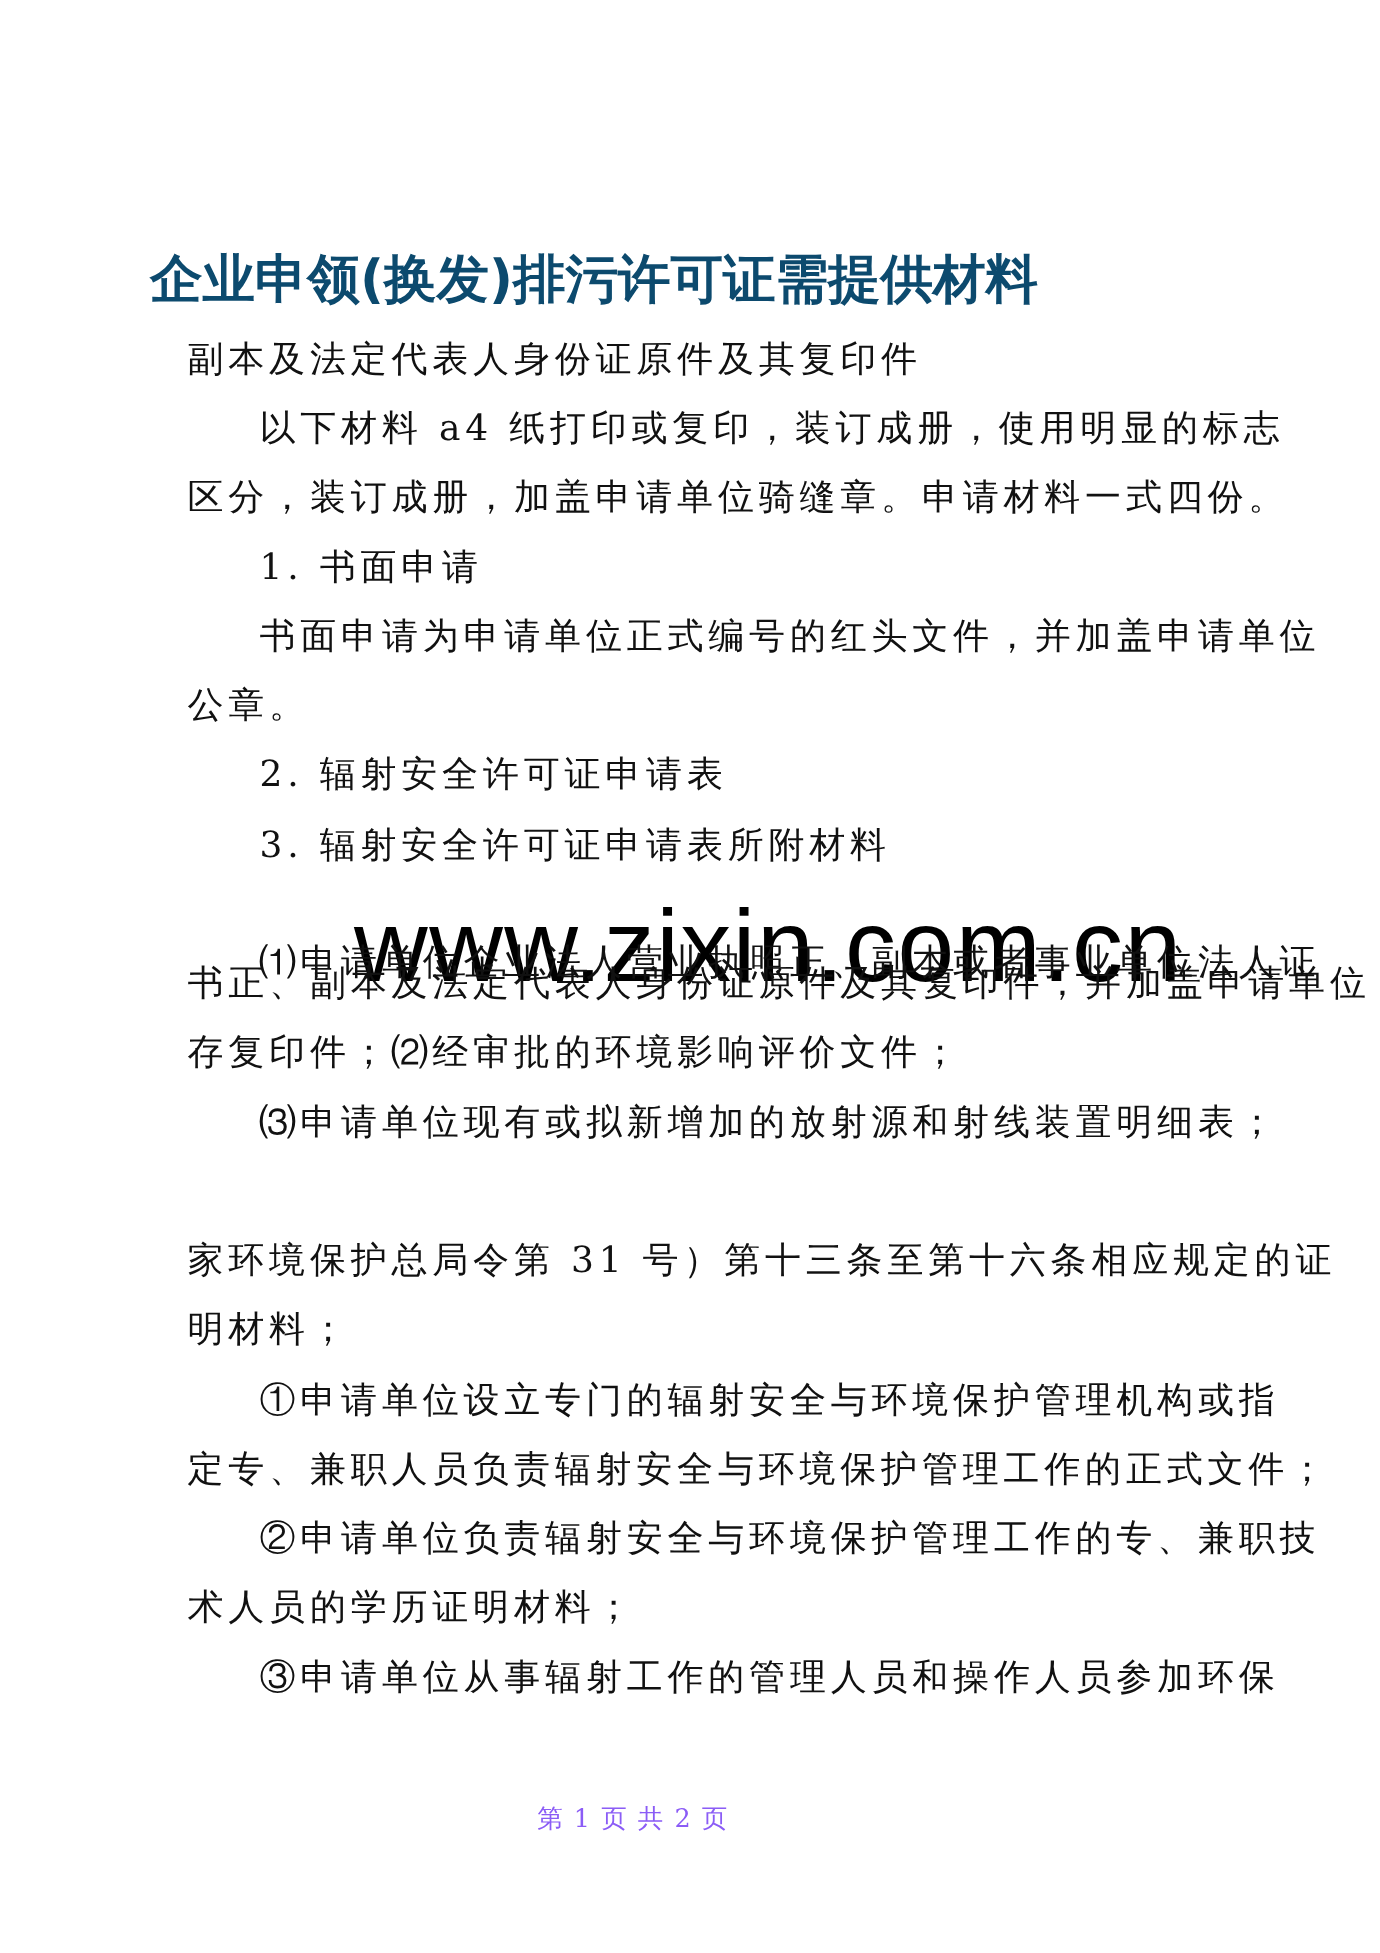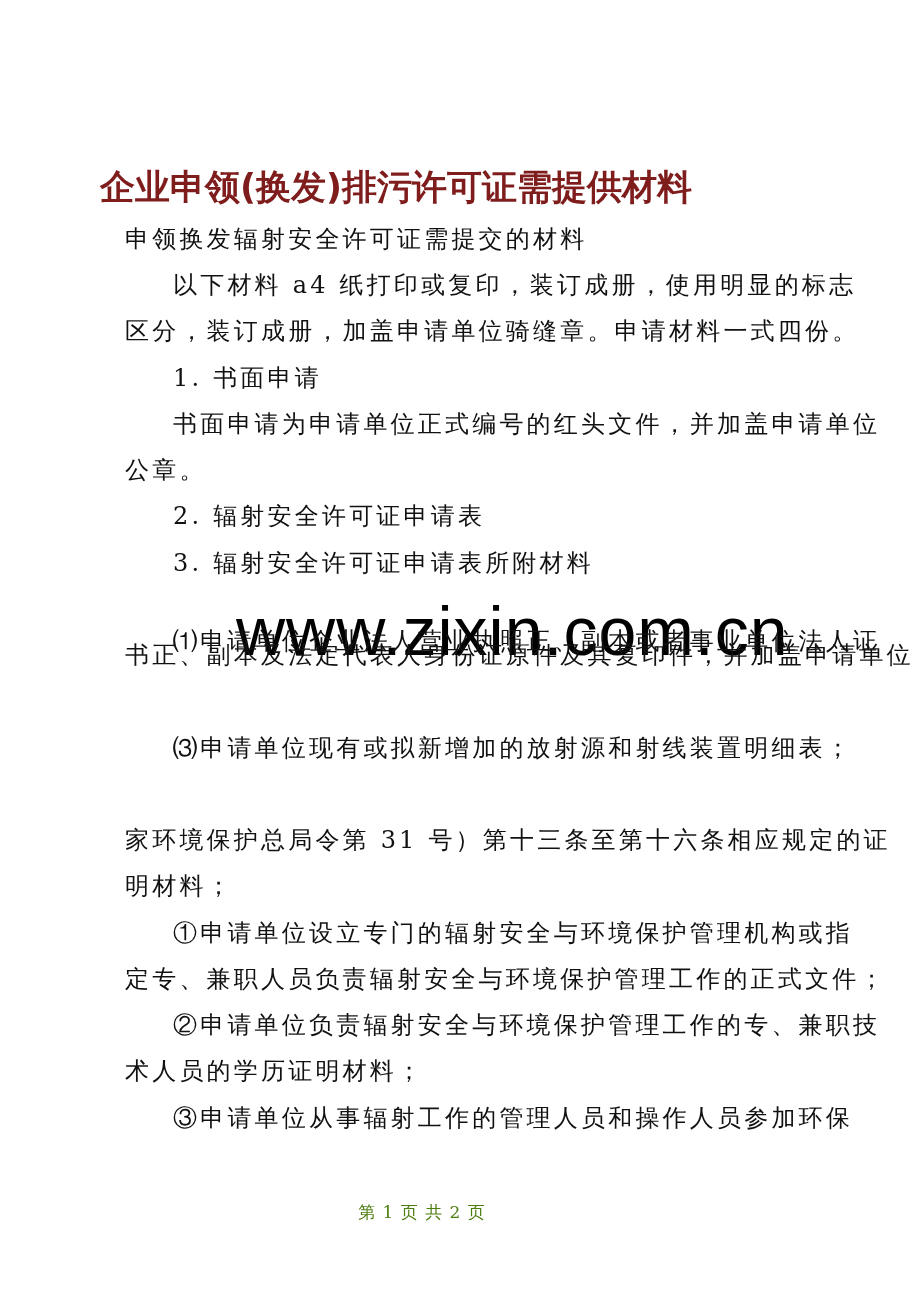--- a/index.html
+++ b/index.html
@@ -1,47 +1,48 @@
 <!DOCTYPE html>
 <html><head>
   <meta charset="utf-8">
   <style>
     html, body { margin:0; padding:0; background:#ffffff; }
     body { width:920px; height:1302px; position:relative; overflow:hidden;
            font-family:"DejaVu Serif","Liberation Serif",serif; color:#111; }
     .title { position:absolute; left:0; width:792px; top:164px; text-align:center;
              font-family:"DejaVu Sans","Liberation Sans",sans-serif; font-weight:bold;
-             font-size:35px; letter-spacing:0px; color:#7f1d1d; line-height:46px; }
+             font-size:35px; letter-spacing:0px; color:#0c4a6e; line-height:46px; }
     .line { position:absolute; left:125px; font-size:24px; line-height:30px;
             white-space:nowrap; letter-spacing:3.2px; color:#111; }
     .ind { left:173px; }
     .watermark { position:absolute; left:236px; top:596px; font-family:"Liberation Sans","DejaVu Sans",sans-serif;
                  font-size:68px; color:#000000; letter-spacing:1px; line-height:70px; z-index:0; }
     .text-layer { position:absolute; left:0; top:0; width:920px; height:1302px; z-index:1; }
     .footer { position:absolute; left:0; width:844px; top:1201px; text-align:center;
-              font-size:17px; color:#4d7c0f; letter-spacing:1px; }
+              font-size:17px; color:#8b5cf6; letter-spacing:1px; }
   </style>
 </head>
 <body>
 
 <div class="watermark">www.zixin.com.cn</div>
 
 <div class="text-layer">
   <div class="title">企业申领(换发)排污许可证需提供材料</div>
 
-  <div class="line" style="top:224px;">申领换发辐射安全许可证需提交的材料</div>
+  <div class="line" style="top:224px;">副本及法定代表人身份证原件及其复印件</div>
   <div class="line ind" style="top:270px;">以下材料 a4 纸打印或复印，装订成册，使用明显的标志</div>
   <div class="line" style="top:316px;">区分，装订成册，加盖申请单位骑缝章。申请材料一式四份。</div>
   <div class="line ind" style="top:363px;">1. 书面申请</div>
   <div class="line ind" style="top:409px;">书面申请为申请单位正式编号的红头文件，并加盖申请单位</div>
   <div class="line" style="top:455px;">公章。</div>
   <div class="line ind" style="top:501px;">2. 辐射安全许可证申请表</div>
   <div class="line ind" style="top:548px;">3. 辐射安全许可证申请表所附材料</div>
   <div class="line ind" style="top:626px;">⑴申请单位企业法人营业执照正、副本或者事业单位法人证</div>
   <div class="line" style="top:640px;">书正、副本及法定代表人身份证原件及其复印件，并加盖申请单位</div>
+  <div class="line" style="top:686px;">存复印件；⑵经审批的环境影响评价文件；</div>
   <div class="line ind" style="top:733px;">⑶申请单位现有或拟新增加的放射源和射线装置明细表；</div>
   <div class="line" style="top:825px;">家环境保护总局令第 31 号）第十三条至第十六条相应规定的证</div>
   <div class="line" style="top:871px;">明材料；</div>
   <div class="line ind" style="top:918px;">①申请单位设立专门的辐射安全与环境保护管理机构或指</div>
   <div class="line" style="top:964px;text-align:center;">定专、兼职人员负责辐射安全与环境保护管理工作的正式文件；</div>
   <div class="line ind" style="top:1010px;">②申请单位负责辐射安全与环境保护管理工作的专、兼职技</div>
   <div class="line" style="top:1056px;">术人员的学历证明材料；</div>
   <div class="line ind" style="top:1103px;">③申请单位从事辐射工作的管理人员和操作人员参加环保</div>
 
   <div class="footer">第 1 页  共 2 页</div>

